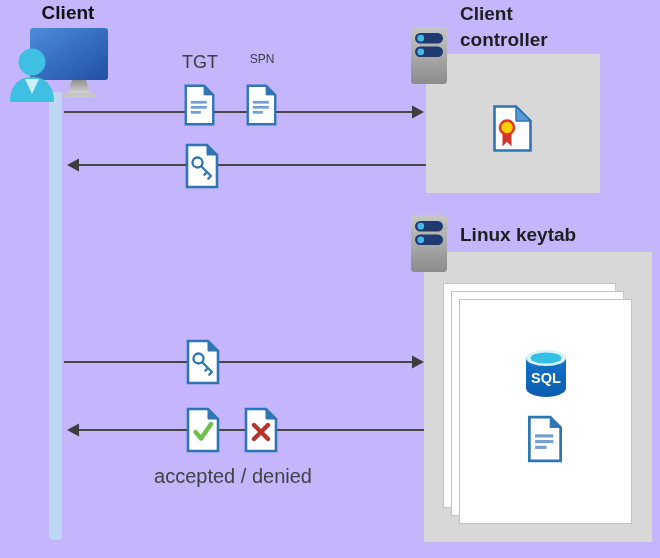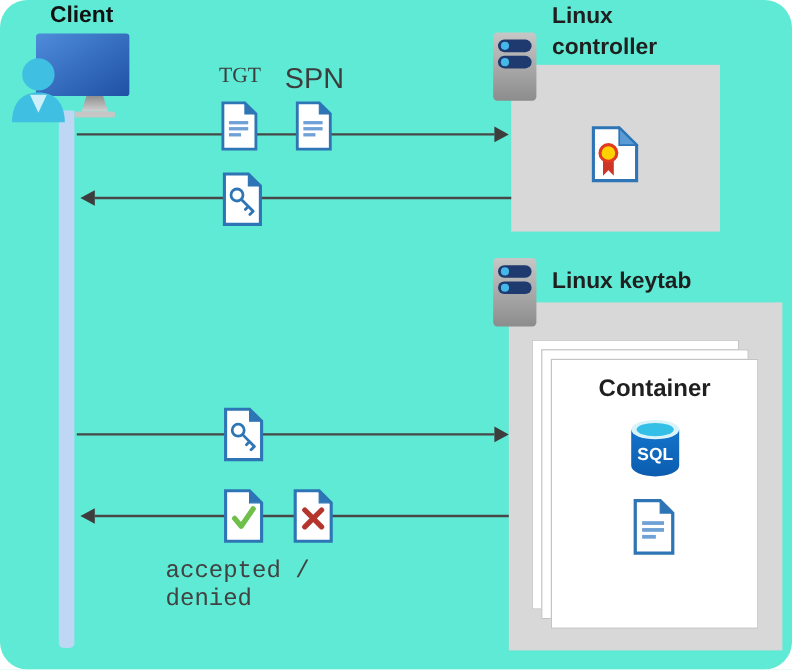--- a/index.html
+++ b/index.html
@@ -1,19 +1,19 @@
 <!DOCTYPE html>
 <html><head>
 <meta charset="utf-8">
 <style>
   * { margin:0; padding:0; box-sizing:border-box; }
   html,body { background:#ffffff; }
   .canvas {
     position:relative; width:660px; height:558px; overflow:hidden;
-    font-family:"Liberation Sans", sans-serif; background:#5eead4;border-radius:23px;
+    font-family:"Liberation Sans", sans-serif; background:#c4b5fd;
   }
   .abs { position:absolute; }
   .label { color:#3d3d3d; }
   .title { color:#1f1f1f; font-weight:bold; }
 
   
   .client-label { left:26px; top:2px; width:84px; text-align:center; font-size:19px; font-weight:bold; color:#111; z-index:6; }
   .client-icon { left:6px; top:26px; width:102px; height:76px; z-index:6; }
   .lifeline { left:49px; top:92px; width:13px; height:448px; background:#bdd7f5; border-radius:0 0 4px 4px; z-index:2; }
 
@@ -48,23 +48,23 @@
   
   .doc { width:36px; height:48px; z-index:4; }
   .doc-sm { width:33px; height:46px; z-index:4; }
   .tgt-doc { left:183px; top:82px; }
   .spn-doc { left:245px; top:82px; }
   .key-doc-1 { left:184px; top:142px; }
   .key-doc-2 { left:185px; top:338px; }
   .check-doc { left:185px; top:406px; }
   .x-doc { left:243px; top:406px; }
 
-  .tgt-label { left:172px; top:52px; width:56px; text-align:center; font-size:18px; z-index:4;font-family:Liberation Serif, serif; }
-  .spn-label { left:234px; top:52px; width:56px; text-align:center; font-size:24px; z-index:4; }
-  .result-label { left:138px; top:465px; width:190px; font-size:20px; color:#424242; z-index:4;font-family:Liberation Mono, monospace; }
+  .tgt-label { left:172px; top:52px; width:56px; text-align:center; font-size:18px; z-index:4; }
+  .spn-label { left:234px; top:52px; width:56px; text-align:center; font-size:12px; z-index:4; }
+  .result-label { left:138px; top:465px; width:190px; text-align:center; font-size:20px; color:#424242; z-index:4; }
 
   .defs-hidden { position:absolute; width:0; height:0; overflow:hidden; }
 </style>
 </head>
 <body>
 
 <div class="canvas">
 
   <svg class="defs-hidden" aria-hidden="true">
     <defs>
@@ -162,35 +162,34 @@
     <g>
       <line x1="424" y1="430" x2="79" y2="430" stroke="#474747" stroke-width="2"></line>
       <polygon points="79,423.5 67,430 79,436.5" fill="#3d3d3d"></polygon>
     </g>
   </svg>
 
   <div class="abs gray-box dc-box"></div>
   <svg class="abs server-icon dc-server" viewBox="0 0 38 59">
       <use href="#sym-server"></use>
     </svg>
-  <div class="abs title dc-title">Linux controller</div>
+  <div class="abs title dc-title">Client controller</div>
   <svg class="abs cert-icon" viewBox="0 0 41 49">
       <use href="#sym-cert"></use>
     </svg>
 
   <div class="abs gray-box linux-box"></div>
   <svg class="abs server-icon linux-server" viewBox="0 0 38 59">
       <use href="#sym-server"></use>
     </svg>
   <div class="abs title linux-title">Linux keytab</div>
 
   <div class="abs page page-back"></div>
   <div class="abs page page-mid"></div>
   <div class="abs page page-front">
-    <div class="container-label">Container</div>
     <svg class="sql-icon" viewBox="0 0 46 53">
       <use href="#sym-sql"></use>
       <text x="23" y="36" text-anchor="middle" font-family="Liberation Sans, sans-serif" font-size="14.5" font-weight="bold" fill="#ffffff">SQL</text>
     </svg>
     <svg class="keytab-doc" viewBox="0 0 36 48">
         <use href="#sym-doc-lines"></use>
       </svg>
   </div>
 
   <div class="abs label tgt-label">TGT</div>

